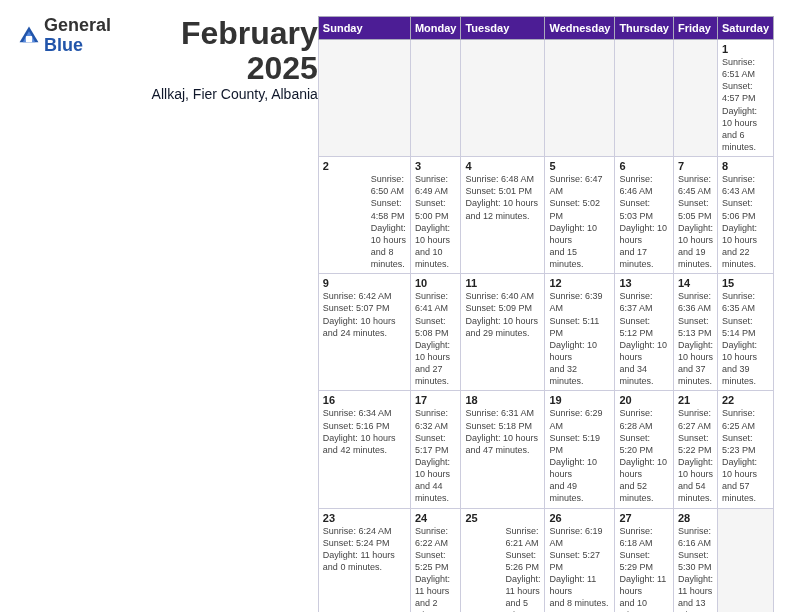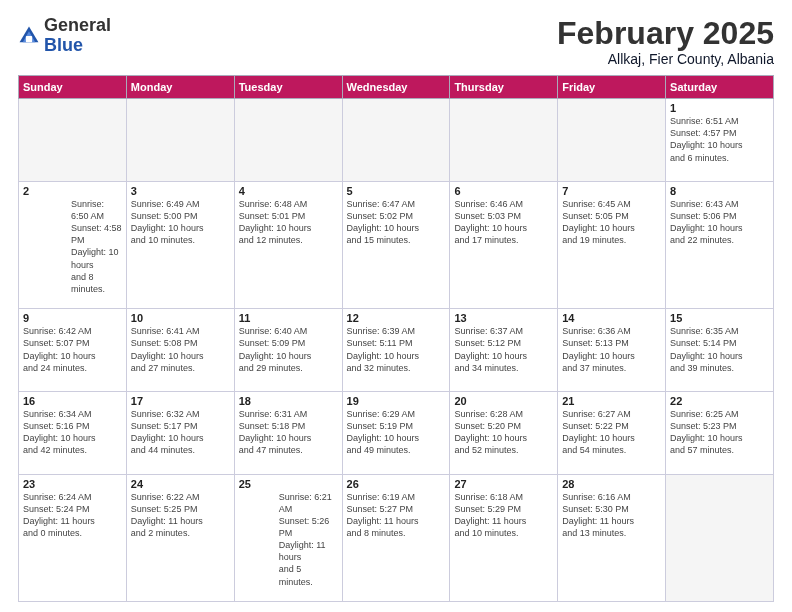--- a/index.html
+++ b/index.html
@@ -8,21 +8,21 @@
       background: #fff;
       width: 792px;
       height: 612px;
       overflow: hidden;
     }
     .page {
       width: 792px;
       height: 612px;
       padding: 16px 18px 10px 18px;
       display: flex;
-      flex-direction: column;
+      flex-direction: row;
     }
     .header {
       display: flex;
       justify-content: space-between;
       align-items: flex-start;
       margin-bottom: 8px;
     }
     .logo {
       display: flex;
       align-items: center;
@@ -51,21 +51,21 @@
     .calendar-subtitle {
       font-size: 14px;
       color: #0f172a;
     }
     .calendar-table {
       width: 100%;
       border-collapse: collapse;
       flex: 1;
     }
     .calendar-table th {
-      background-color: #be185d;
+      background-color: #4c1d95;
       color: #fff;
       font-size: 11px;
       font-weight: bold;
       padding: 5px 4px;
       text-align: left;
       border: 1px solid #aab;
     }
     .calendar-table td {
       border: 1px solid #ccd;
       vertical-align: top;

